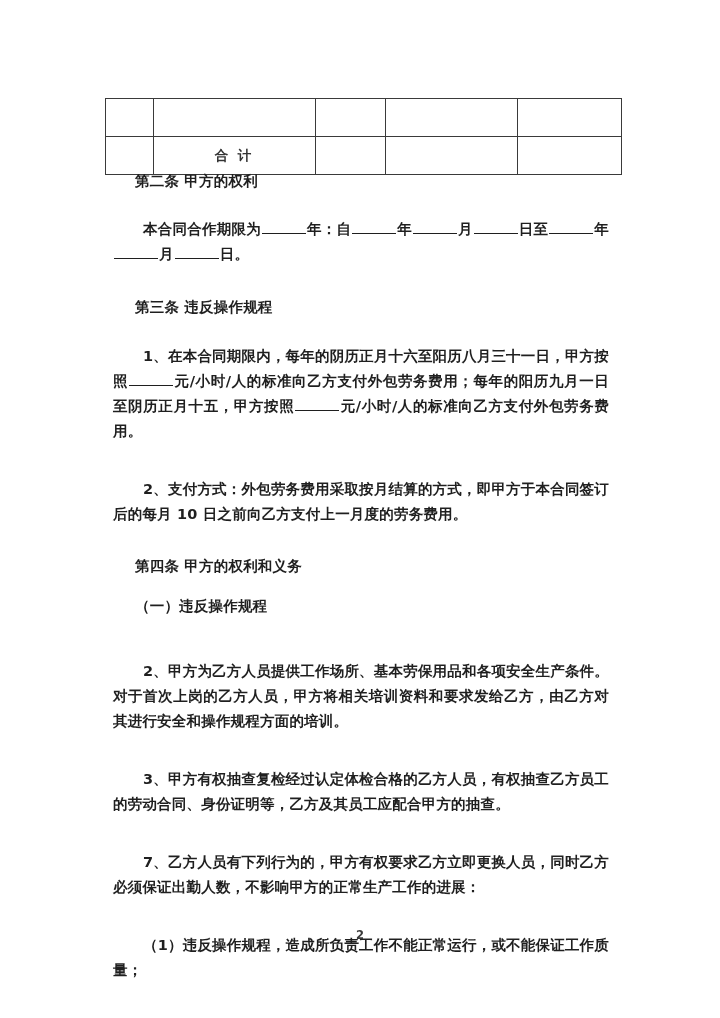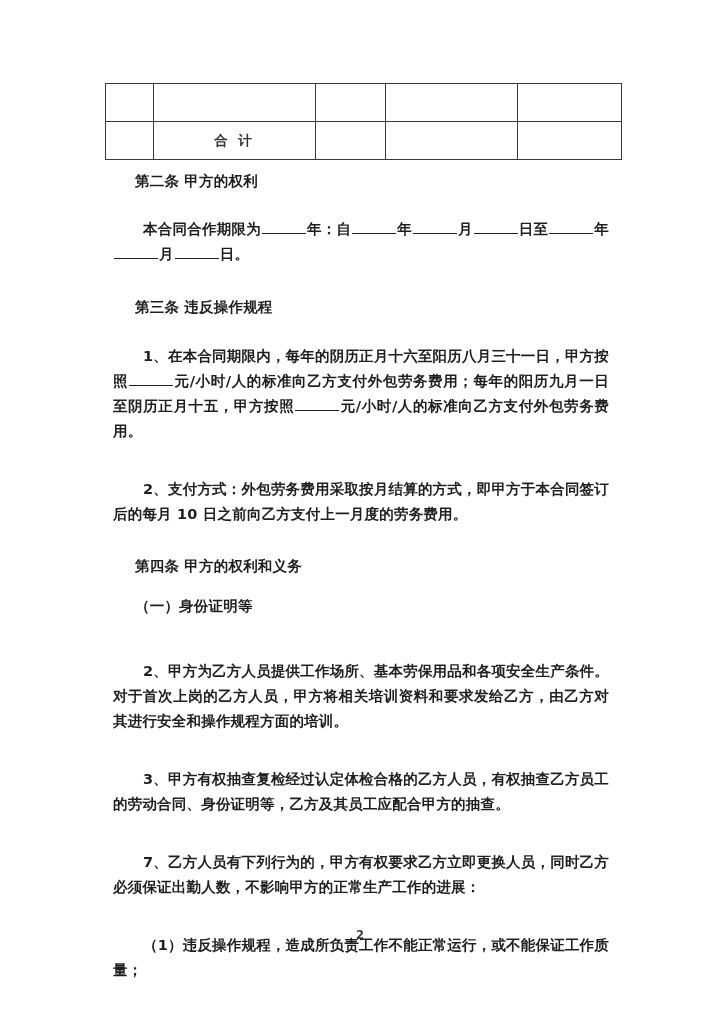--- a/index.html
+++ b/index.html
@@ -21,24 +21,25 @@
     left: 0; top: 0;
     width: 720px;
     height: 1018px;
     background: #ffffff;
   }
 
   
   .contract-table {
     position: absolute;
     left: 105px;
-    top: 83px;
+    top: 98px;
     width: 511px;
     border-collapse: collapse;
     table-layout: fixed;
+    font-family: Liberation Serif, serif;
   }
   .contract-table td {
     border: 1.3px solid #3a3a3a;
     height: 37px;
     padding: 0;
     font-size: 13.5px;
     font-weight: bold;
     text-align: center;
     vertical-align: middle;
     letter-spacing: 3px;
@@ -145,21 +146,21 @@
     <div class="heading">第三条  违反操作规程</div>
     <div class="gap-md"></div>
     <div class="para">1、在本合同期限内，每年的阴历正月十六至阳历八月三十一日，甲方按照<span class="blank-line"></span>元/小时/人的标准向乙方支付外包劳务费用；每年的阳历九月一日至阴历正月十五，甲方按照<span class="blank-line"></span>元/小时/人的标准向乙方支付外包劳务费用。</div>
     <div class="gap-md"></div>
     <div class="para">2、支付方式：外包劳务费用采取按月结算的方式，即甲方于本合同签订后的每月 10 日之前向乙方支付上一月度的劳务费用。</div>
 
     <div class="gap-lg"></div>
 
     <div class="heading">第四条  甲方的权利和义务</div>
     <div class="gap-md"></div>
-    <div class="heading">（一）身份证明等</div>
+    <div class="heading">（一）违反操作规程</div>
     <div class="gap-md"></div>
     <div class="gap-md"></div>
     <div class="para">2、甲方为乙方人员提供工作场所、基本劳保用品和各项安全生产条件。对于首次上岗的乙方人员，甲方将相关培训资料和要求发给乙方，由乙方对其进行安全和操作规程方面的培训。</div>
     <div class="gap-md"></div>
     <div class="para">3、甲方有权抽查复检经过认定体检合格的乙方人员，有权抽查乙方员工的劳动合同、身份证明等，乙方及其员工应配合甲方的抽查。</div>
     <div class="gap-md"></div>
     <div class="para">7、乙方人员有下列行为的，甲方有权要求乙方立即更换人员，同时乙方必须保证出勤人数，不影响甲方的正常生产工作的进展：</div>
     <div class="gap-md"></div>
     <div class="para sub">（1）违反操作规程，造成所负责工作不能正常运行，或不能保证工作质量；</div>
     <div class="gap-md"></div>

